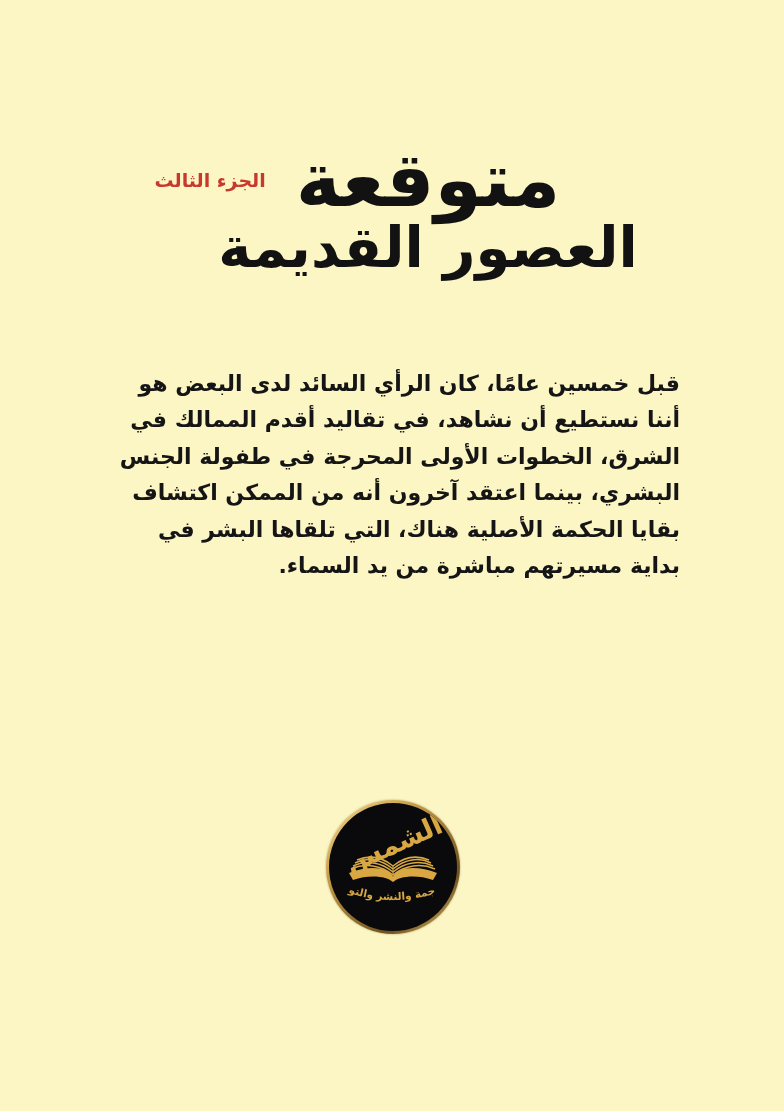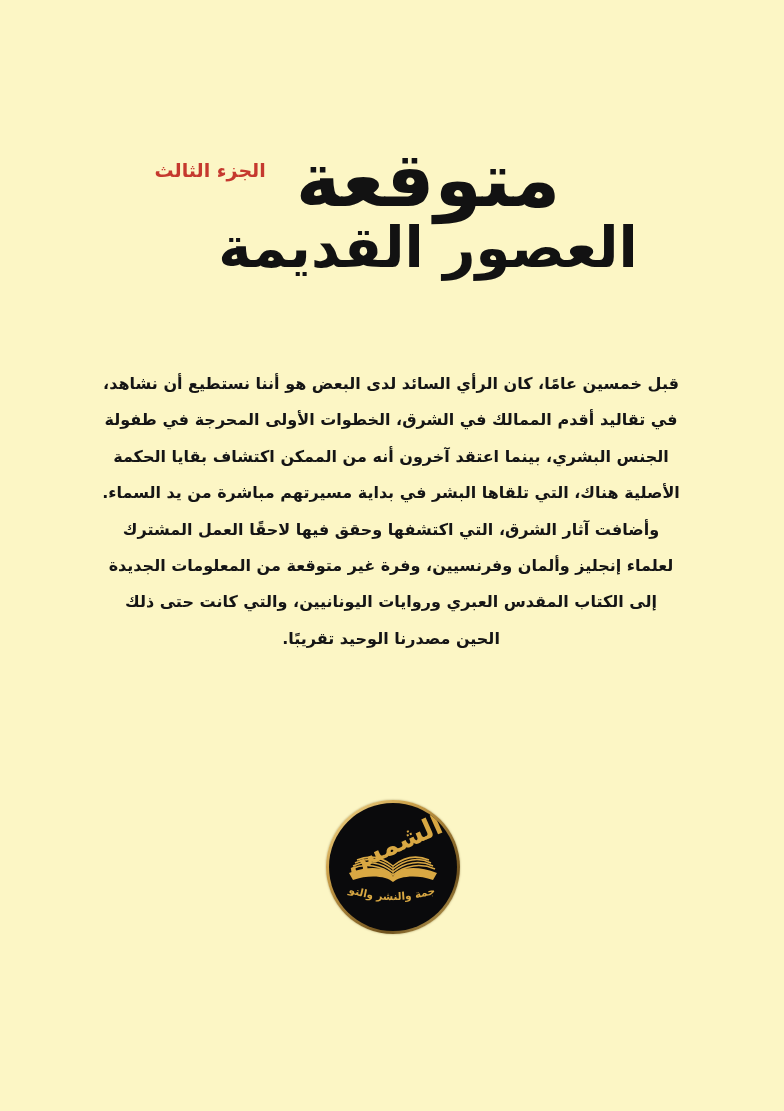--- a/index.html
+++ b/index.html
@@ -33,44 +33,44 @@
     display: inline-block;
     font-size: 76px;
     font-weight: bold;
     line-height: 1.15;
     letter-spacing: -1px;
   }
   .part-label {
     position: absolute;
     right: 100%;
     margin-right: 30px;
-    top: 24px;
+    top: 34px;
     font-size: 19px;
     font-weight: bold;
     color: #C5392E;
     white-space: nowrap;
   }
   .title-line2 {
     font-size: 56px;
     font-weight: bold;
     line-height: 1.1;
     margin-top: -6px;
   }
 
   
   .body-text {
     position: absolute;
     top: 366px;
     right: 104px;
     width: 578px;
     color: #151515;
-    font-size: 16px;
+    font-size: 22px;
     font-weight: bold;
     line-height: 36.4px;
-    text-align: center;
+    text-align: right;
   }
   .body-text p {
     margin: 0;
   }
 
   
   .logo {
     position: absolute;
     left: 326px;
     top: 800px;
@@ -101,21 +101,20 @@
   <div class="title-block">
     <div class="title-line1">
       <span>متوقعة</span>
       <span class="part-label">الجزء الثالث</span>
     </div>
     <div class="title-line2">العصور القديمة</div>
   </div>
 
   <div class="body-text">
     <p>قبل خمسين عامًا، كان الرأي السائد لدى البعض هو أننا نستطيع أن نشاهد، في تقاليد أقدم الممالك في الشرق، الخطوات الأولى المحرجة في طفولة الجنس البشري، بينما اعتقد آخرون أنه من الممكن اكتشاف بقايا الحكمة الأصلية هناك، التي تلقاها البشر في بداية مسيرتهم مباشرة من يد السماء.</p>
-    <p>وأضافت آثار الشرق، التي اكتشفها وحقق فيها لاحقًا العمل المشترك لعلماء إنجليز وألمان وفرنسيين، وفرة غير متوقعة من المعلومات الجديدة إلى الكتاب المقدس العبري وروايات اليونانيين، والتي كانت حتى ذلك الحين مصدرنا الوحيد تقريبًا.</p>
   </div>
 
   <div class="logo">
     <div class="logo-inner">
       <svg class="logo-svg" width="128" height="128" viewBox="0 0 128 128" xmlns="http://www.w3.org/2000/svg">
         <defs>
           <path id="tagcurve" d="M 20 90 Q 64 104 108 90" fill="none"></path>
         </defs>
 
         <text x="66" y="50" transform="rotate(-24 66 44)" font-family="DejaVu Sans, sans-serif" font-size="27" font-weight="bold" fill="#D9A843" text-anchor="middle">الشمس</text>

